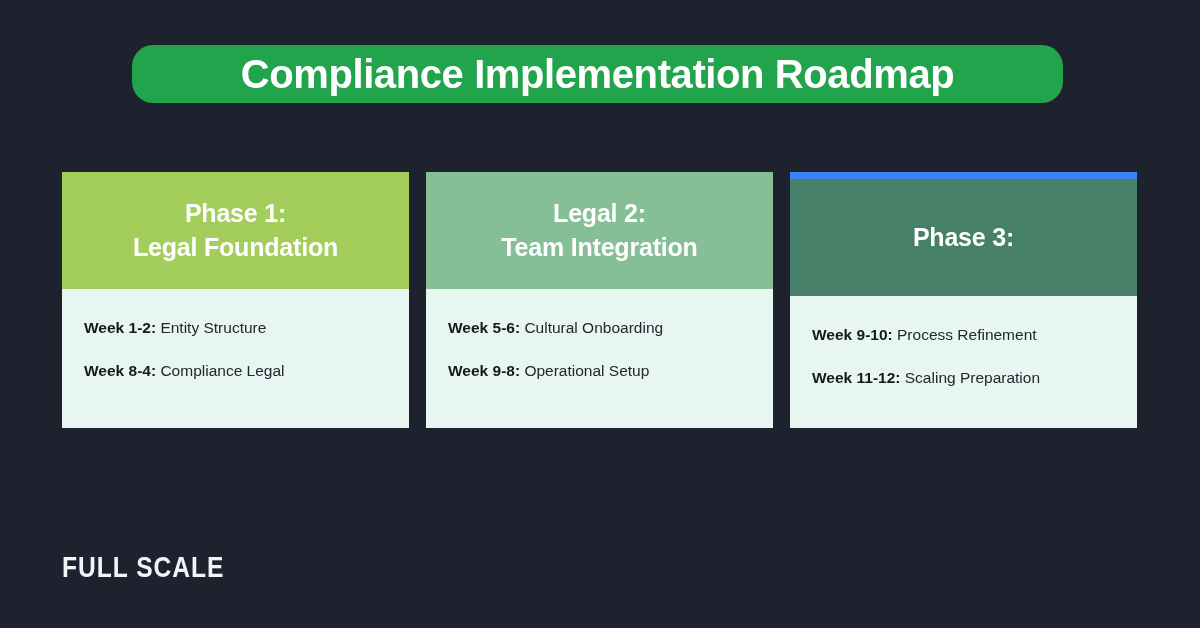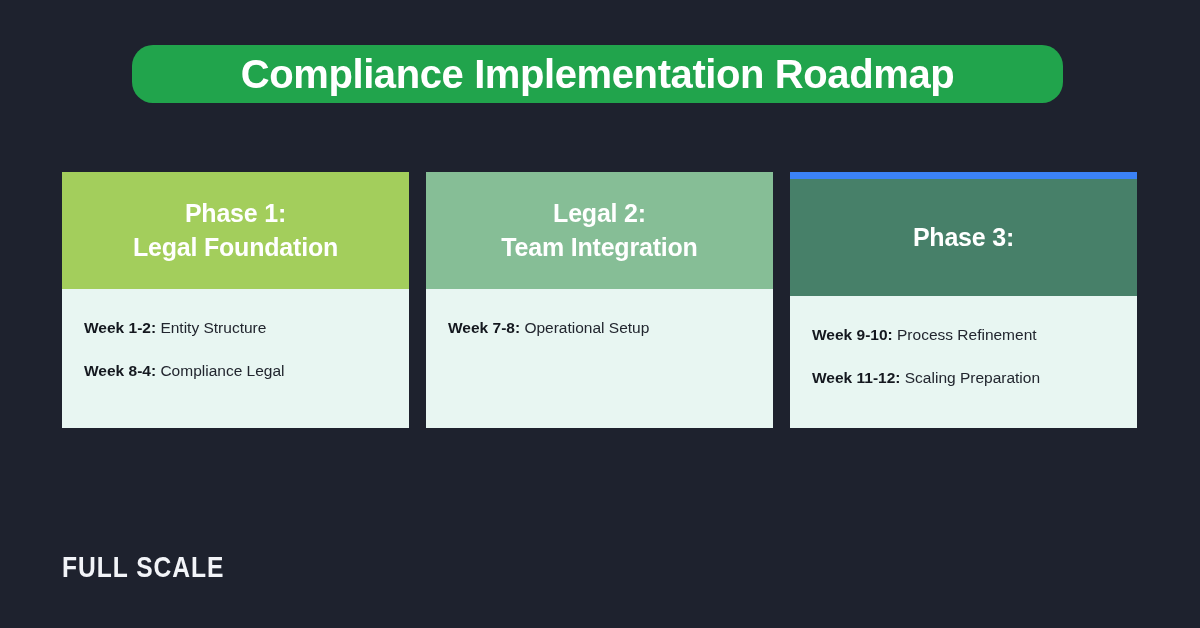--- a/index.html
+++ b/index.html
@@ -134,21 +134,25 @@
       </div>
     </div>
 
     <div class="card">
       <div class="card-header" style="background: rgb(134, 190, 150);">
         <span class="hl">Legal 2:</span>
         <span class="hl">Team Integration</span>
       </div>
       <div class="card-body">
         <div class="item">
-          <span class="wk">Week 7-8:</span>
+          <span class="wk">Week 5-6:</span>
+          <span>Cultural Onboarding</span>
+        </div>
+        <div class="item">
+          <span class="wk">Week 9-8:</span>
           <span>Operational Setup</span>
         </div>
       </div>
     </div>
 
     <div class="card">
       <div class="card-header" style="background: rgb(71, 128, 105); margin-top: 7px;">
         <span class="hl">Phase 3:</span>
       </div>
       <div class="card-body">

